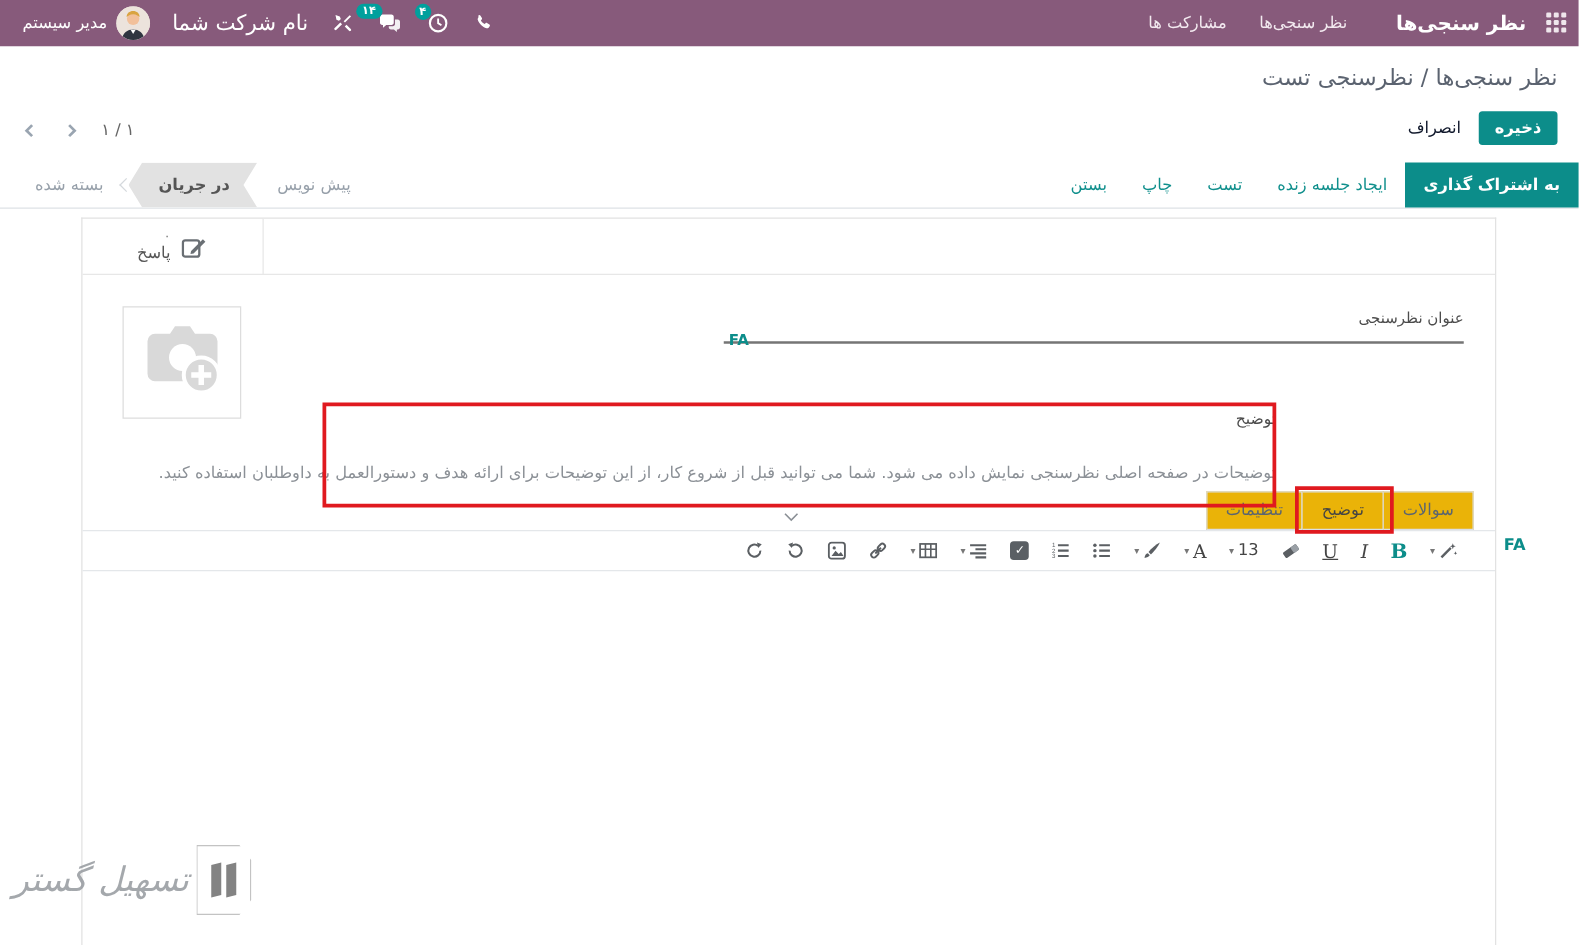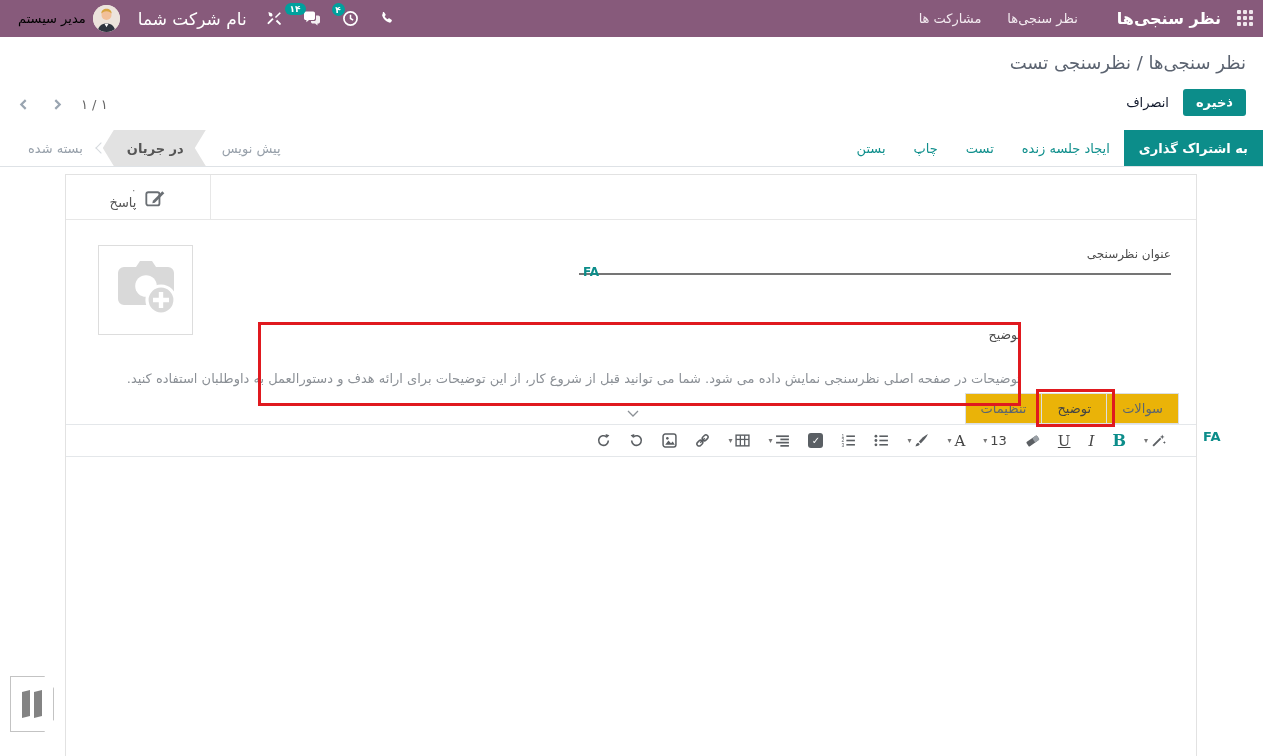--- a/index.html
+++ b/index.html
@@ -23,21 +23,21 @@
     display:flex; align-items:center; cursor:pointer; white-space:nowrap; }
   .sys-item { display:flex; align-items:center; padding:0 10px; height:100%; cursor:pointer; position:relative; }
   .sys-item svg { display:block; }
   .badge-pill { position:absolute; top:3px; right:26px; background:#00A09D; color:#fff;
     font-size:9px; font-weight:bold; border-radius:8px; padding:1px 5px; line-height:10px; }
   .badge-round { position:absolute; top:3px; right:24px; background:#00A09D; color:#fff;
     font-size:9px; font-weight:bold; border-radius:50%; width:13px; height:13px;
     display:flex; align-items:center; justify-content:center; }
   .user-chip { display:flex; align-items:center; gap:7px; padding:0 8px; cursor:pointer; }
   .avatar { width:27px; height:27px; border-radius:50%; overflow:hidden; background:#ece5e0; flex:0 0 auto; }
-  .user-name { font-size:13px; color:#000000; white-space:nowrap; }
+  .user-name { font-size:13px; color:#ffffff; white-space:nowrap; }
   .company-name { font-size:17px; color:#ffffff;text-align:center; }
 
   
   .breadcrumb { position:absolute; top:52px; right:17px; font-size:18px; color:#5b6370; }
   .cp-buttons { position:absolute; top:89px; right:17px; display:flex; align-items:center; gap:14px; }
   .btn-save { background:#0C8D8A; color:#fff; border:none; border-radius:3px;
     font-size:13px; font-weight:bold; padding:6px 13px; cursor:pointer;
     font-family:inherit; }
   .btn-discard { font-size:13px; color:#0f172a; cursor:pointer; background:none; border:none; font-family:inherit; }
   .pager { position:absolute; top:92px; left:6px; display:flex; align-items:center; direction:ltr; }
@@ -385,15 +385,16 @@
   <span class="fa-desc-badge">FA</span>
 
   <div class="annot annot-desc"></div>
   <div class="annot annot-tab"></div>
 
   <div class="watermark">
     <div class="wm-mark">
       <span class="wm-bar"></span>
         <span class="wm-bar"></span>
     </div>
+    <span class="wm-text">تسهیل گستر</span>
   </div>
 
 </div>
 
 </body></html>

